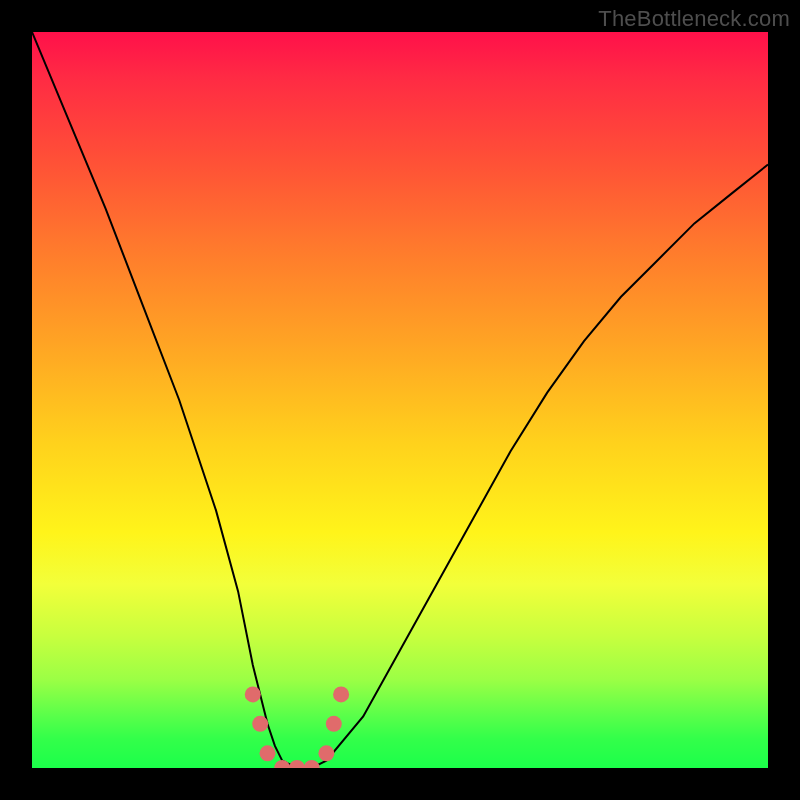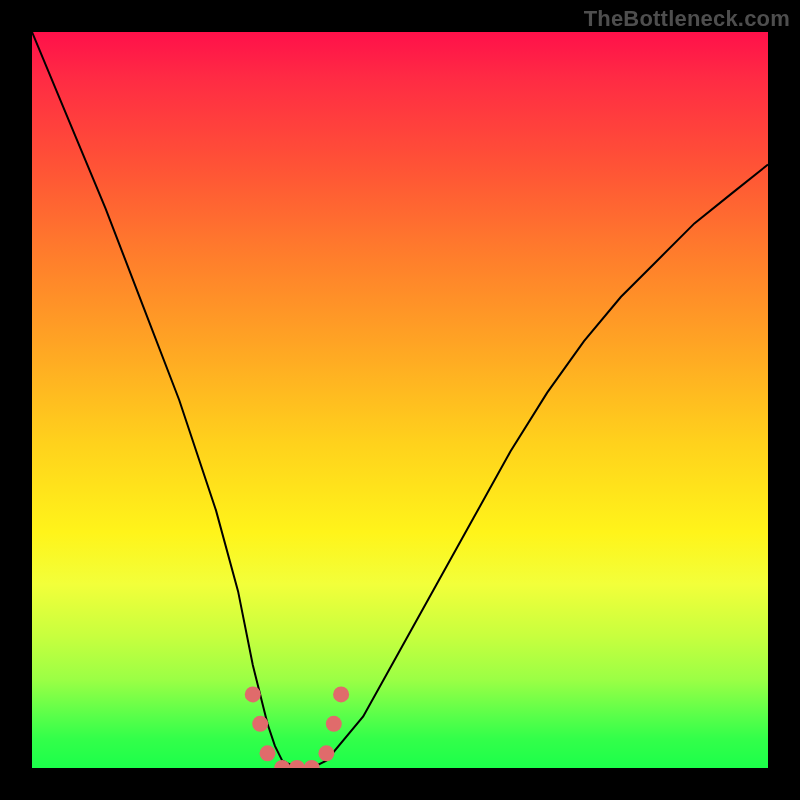--- a/index.html
+++ b/index.html
@@ -38,21 +38,21 @@
       #33ff4a 96%,
       #1bff4a 100%
     );
   }
   .watermark {
     position: absolute;
     top: 6px;
     right: 10px;
     color: #4e4e4e;
     font-size: 22px;
-    font-weight: 700;
+    font-weight: 400;
     letter-spacing: 0.2px;
     user-select: none;
   }
   svg.curve {
     position: absolute;
     inset: 0;
   }
   .curve-path {
     fill: none;
     stroke: #000;

